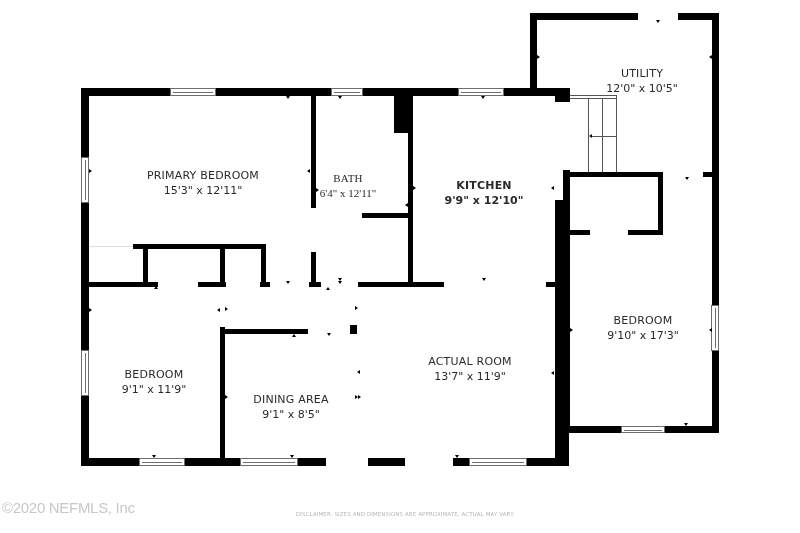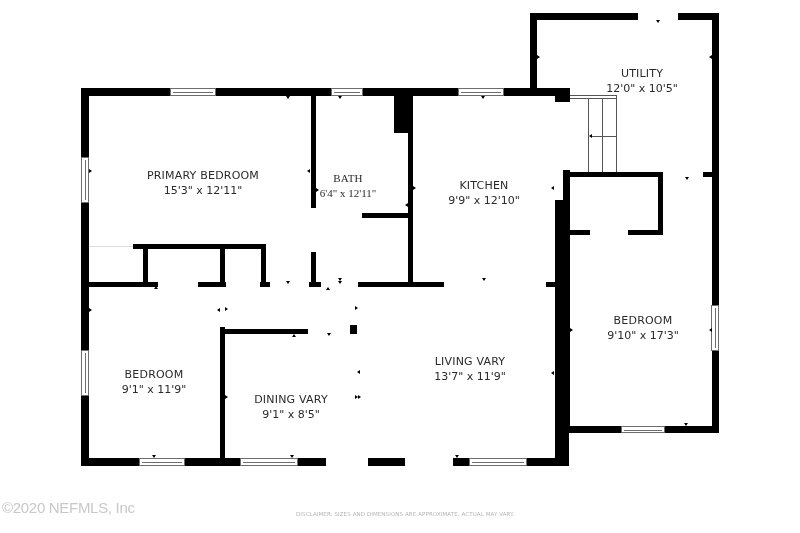--- a/index.html
+++ b/index.html
@@ -131,40 +131,40 @@
   <div class="mark rt" style="left:566px;top:188px;"></div>
 
   <div class="room" style="left:203px;top:168px;">
     <span class="nm">PRIMARY BEDROOM</span>
     <span class="dm">15'3" x 12'11"</span>
   </div>
   <div class="room" style="left:348px;top:171px;font-family:Liberation Serif, serif;">
     <span class="nm">BATH</span>
     <span class="dm">6'4" x 12'11"</span>
   </div>
-  <div class="room" style="left:484px;top:178px;">
+  <div class="room" style="left:484px;top:178px;font-weight:bold;">
     <span class="nm">KITCHEN</span>
     <span class="dm">9'9" x 12'10"</span>
   </div>
   <div class="room" style="left:642px;top:66px;">
     <span class="nm">UTILITY</span>
     <span class="dm">12'0" x 10'5"</span>
   </div>
   <div class="room" style="left:643px;top:313px;">
     <span class="nm">BEDROOM</span>
     <span class="dm">9'10" x 17'3"</span>
   </div>
   <div class="room" style="left:154px;top:367px;">
     <span class="nm">BEDROOM</span>
     <span class="dm">9'1" x 11'9"</span>
   </div>
   <div class="room" style="left:470px;top:354px;">
-    <span class="nm">LIVING VARY</span>
+    <span class="nm">ACTUAL ROOM</span>
     <span class="dm">13'7" x 11'9"</span>
   </div>
   <div class="room" style="left:291px;top:392px;">
-    <span class="nm">DINING VARY</span>
+    <span class="nm">DINING AREA</span>
     <span class="dm">9'1" x 8'5"</span>
   </div>
 
   <div class="copyright">©2020 NEFMLS, Inc</div>
   <div class="disclaimer">DISCLAIMER: SIZES AND DIMENSIONS ARE APPROXIMATE. ACTUAL MAY VARY.</div>
 </div>
 
 </body></html>

